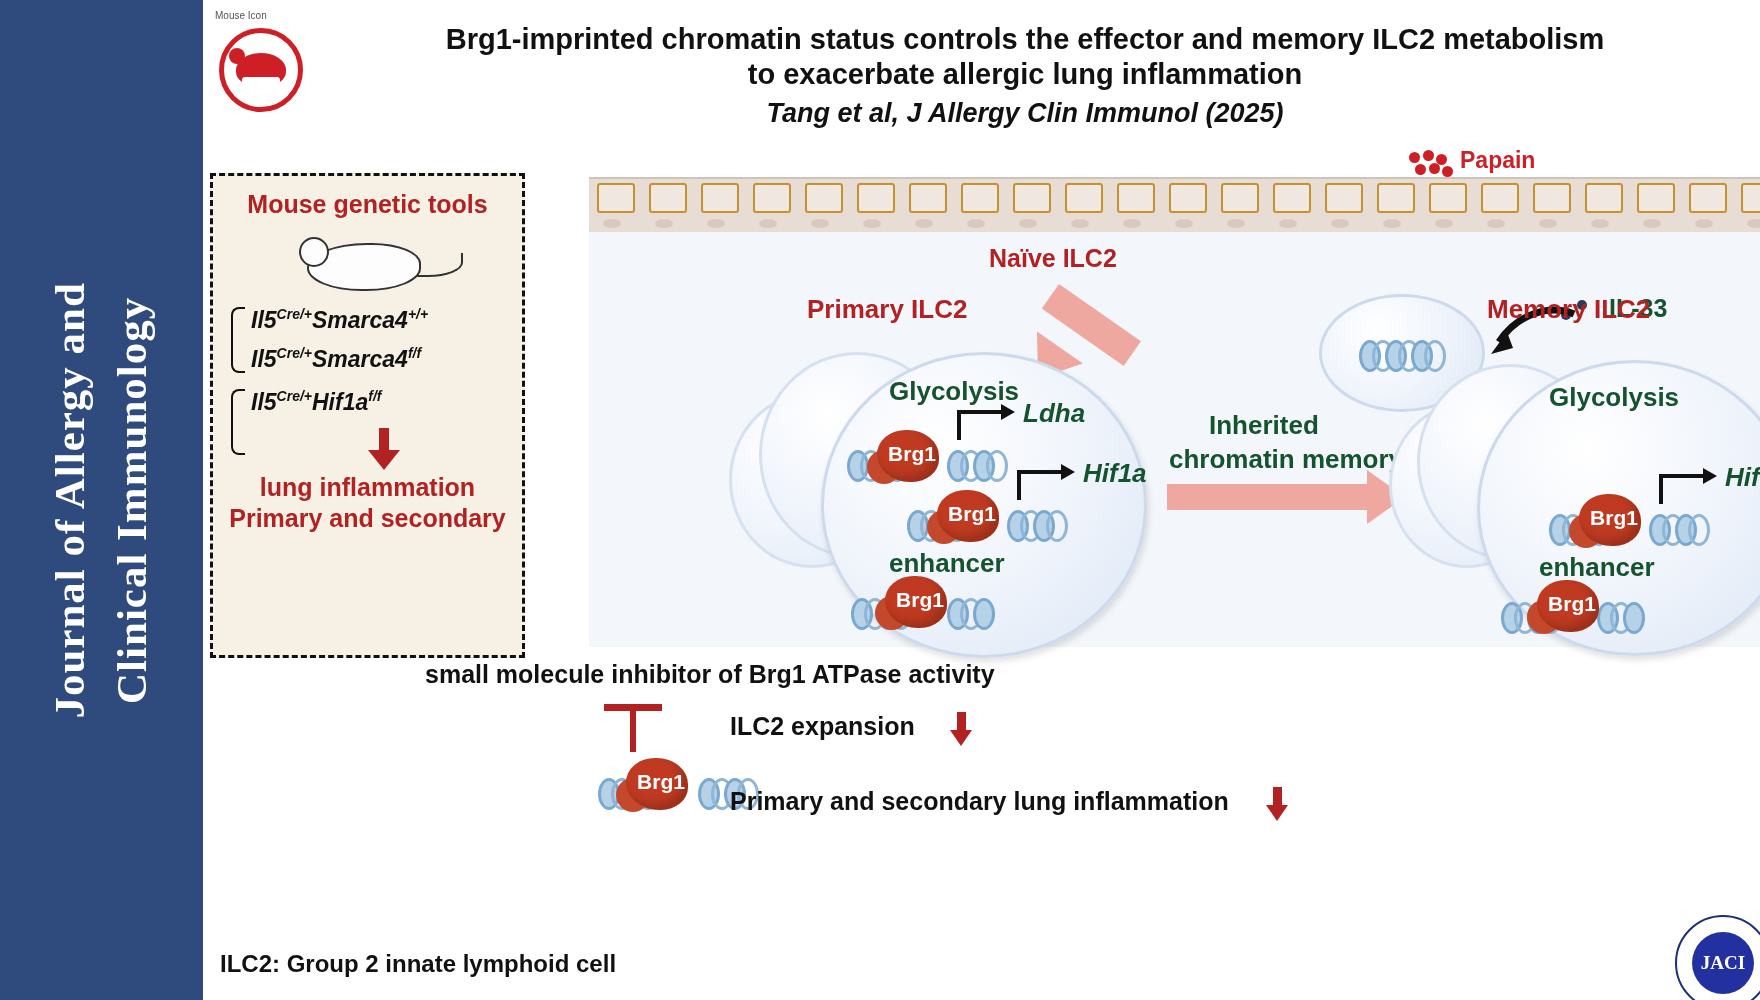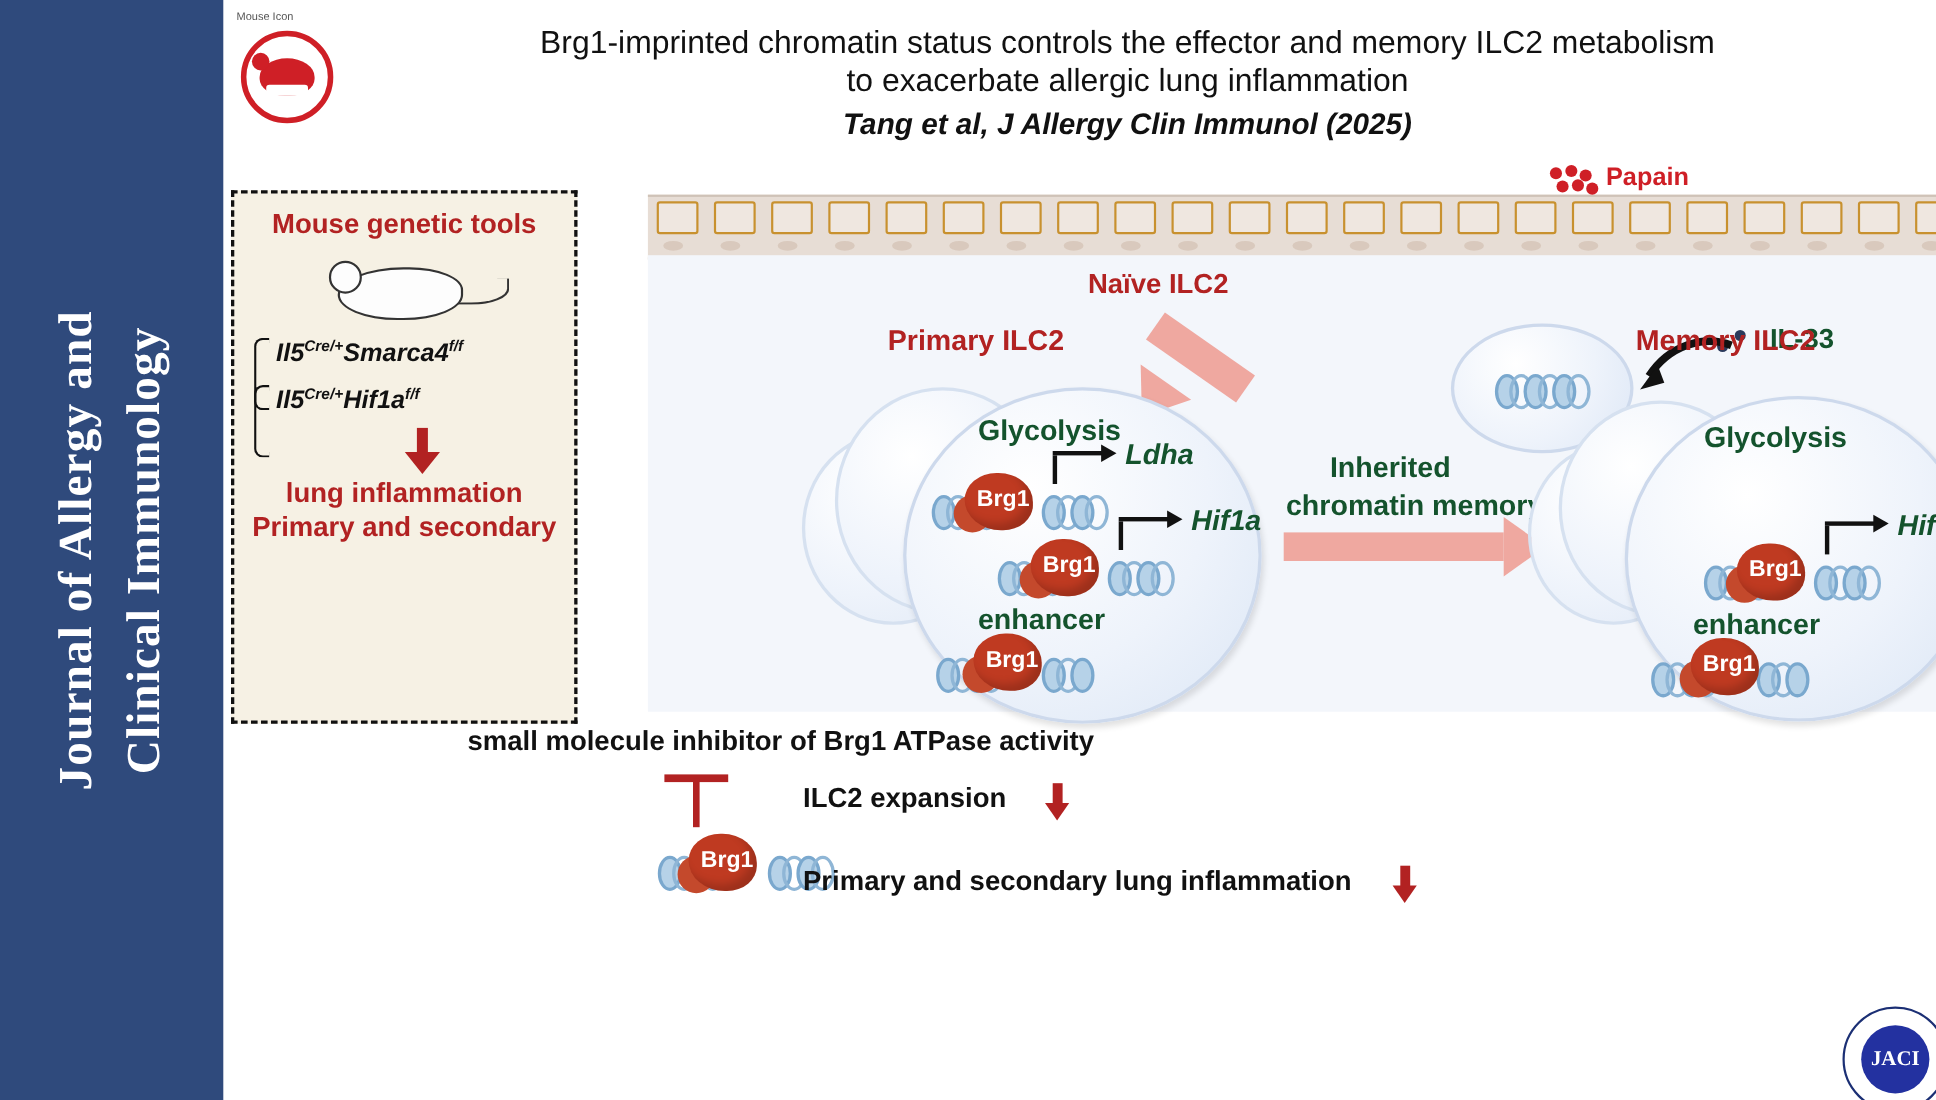--- a/index.html
+++ b/index.html
@@ -45,21 +45,21 @@
   }
   #mouse-icon-circle .blob:after{
     content:"";position:absolute;left:6px;bottom:0px;width:38px;height:10px;
     background:#ffffff;border-radius:3px;
   }
   #title-block{
     position:absolute;left:310px;top:22px;width:1430px;text-align:center;
     color:#111;
   }
   #title-block .line1,#title-block .line2{
-    font-size:29px;font-weight:normal;line-height:1.22;
+    font-size:29px;font-weight:bold;line-height:1.22;
   }
   #title-block .cite{
     font-size:27px;font-weight:bold;font-style:italic;margin-top:5px;
   }
   
   #figure{
     position:absolute;left:220px;top:155px;width:1557px;height:845px;
     background:#ffffff;
   }
   
@@ -458,20 +458,23 @@
     <div id="tools-title">Mouse genetic tools</div>
     <div id="tools-mouse">
       <div class="tail"></div>
         <div class="body"></div>
         <div class="ear"></div>
     </div>
 
     <div class="gene-group">
       <div class="brace"></div>
       <div class="gene-line">
+        <span>Il5</span><sup>Cre/+</sup><span>Smarca4</span><sup>+/+</sup>
+      </div>
+      <div class="gene-line">
         <span>Il5</span><sup>Cre/+</sup><span>Smarca4</span><sup>f/f</sup>
       </div>
     </div>
 
     <div class="gene-group">
       <div class="brace"></div>
       <div class="gene-line">
         <span>Il5</span><sup>Cre/+</sup><span>Hif1a</span><sup>f/f</sup>
       </div>
     </div>
@@ -514,19 +517,20 @@
       <div class="shaft"></div>
         <div class="head"></div>
     </div>
 
     <div id="inflam-text">Primary and secondary lung inflammation</div>
     <div class="down-arrow" style="left:1046px;top:127px;">
       <div class="shaft"></div>
         <div class="head"></div>
     </div>
 
+    <div id="footnote">ILC2: Group 2 innate lymphoid cell</div>
 
     <div id="jaci-logo">
       <div class="inner">JACI</div>
     </div>
   </div>
 
 </div>
 
 </body></html>

